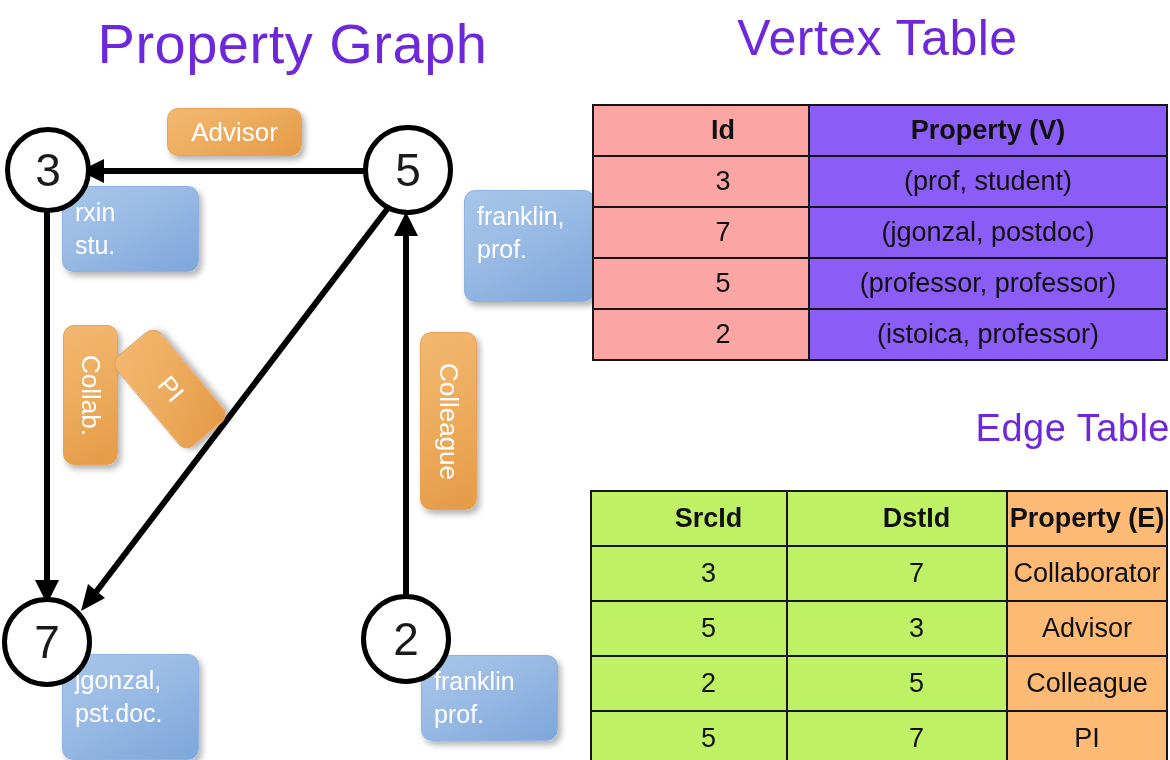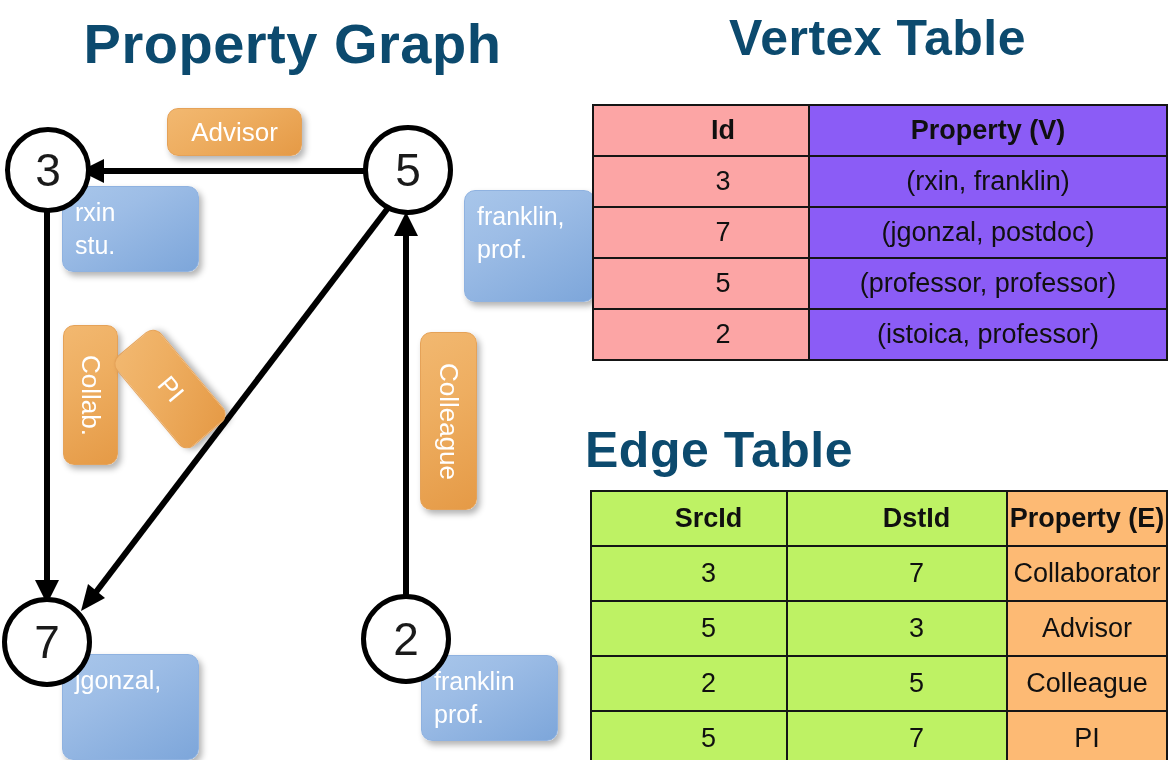--- a/index.html
+++ b/index.html
@@ -1,23 +1,23 @@
 <!DOCTYPE html>
 <html><head>
 <meta charset="utf-8">
 <style>
   html,body{margin:0;padding:0;background:#ffffff;}
   body{width:1170px;height:760px;position:relative;overflow:hidden;
        font-family:"Liberation Sans","DejaVu Sans",sans-serif;color:#000;}
 
-  .title{position:absolute;font-weight:700;color:#0c4a6e;white-space:nowrap;
+  .title{position:absolute;font-weight:400;color:#6d28d9;white-space:nowrap;
          letter-spacing:0.5px;}
   #title-property-graph{left:0;top:12px;width:585px;text-align:center;font-size:56px;line-height:64px;}
   #title-vertex-table{left:585px;top:8px;width:585px;text-align:center;font-size:50px;line-height:60px;}
-  #title-edge-table{left:585px;top:420px;width:585px;text-align:left;font-size:50px;line-height:60px;}
+  #title-edge-table{left:585px;top:398px;width:585px;text-align:right;font-size:38px;line-height:60px;}
 
   
   #graph{position:absolute;left:0;top:0;width:585px;height:760px;}
   #graph-svg{position:absolute;left:0;top:0;width:585px;height:760px;}
 
   .node{position:absolute;border:5px solid #000;border-radius:50%;
         background:#fff;box-sizing:border-box;
         display:flex;align-items:center;justify-content:center;
         font-size:46px;font-weight:300;color:#1a1a1a;line-height:1;}
 
@@ -91,20 +91,21 @@
     <div>stu.</div>
   </div>
 
   <div class="prop-box blue-box" style="left:424px;top:190px;width:131px;height:112px;margin-left:40px;">
     <div>franklin,</div>
     <div>prof.</div>
   </div>
 
   <div class="prop-box blue-box" style="left:62px;top:654px;width:137px;height:106px;">
     <div>jgonzal,</div>
+    <div>pst.doc.</div>
   </div>
 
   <div class="prop-box blue-box" style="left:421px;top:655px;width:137px;height:86px;">
     <div>franklin</div>
     <div>prof.</div>
   </div>
 
   <div class="prop-box orange-box orange-h" style="left:167px;top:108px;width:135px;height:48px;">
     <span>Advisor</span>
   </div>
@@ -136,21 +137,21 @@
 </div>
 
 <table id="vertex-table">
   <tbody>
     <tr>
       <td class="c-id hdr">Id</td>
       <td class="c-prop hdr">Property (V)</td>
     </tr>
     <tr>
       <td class="c-id">3</td>
-      <td class="c-prop">(rxin, franklin)</td>
+      <td class="c-prop">(prof, student)</td>
     </tr>
     <tr>
       <td class="c-id">7</td>
       <td class="c-prop">(jgonzal, postdoc)</td>
     </tr>
     <tr>
       <td class="c-id">5</td>
       <td class="c-prop">(professor, professor)</td>
     </tr>
     <tr>

